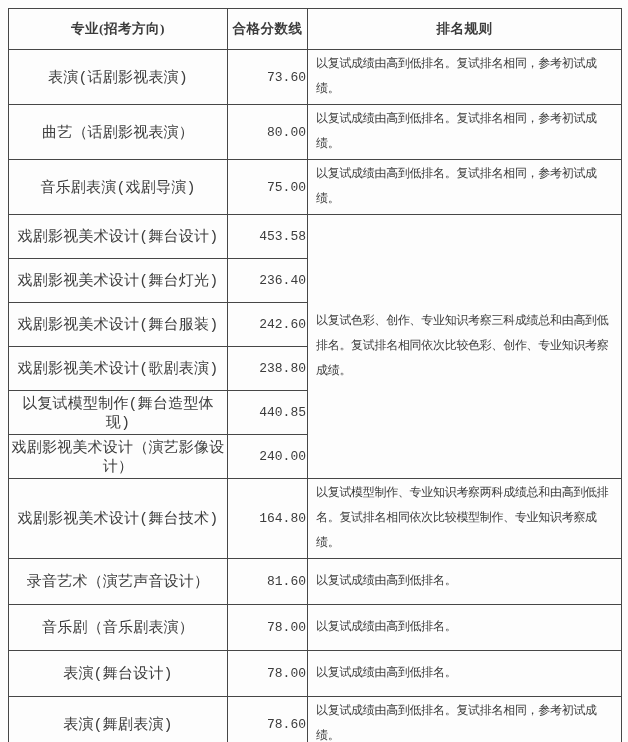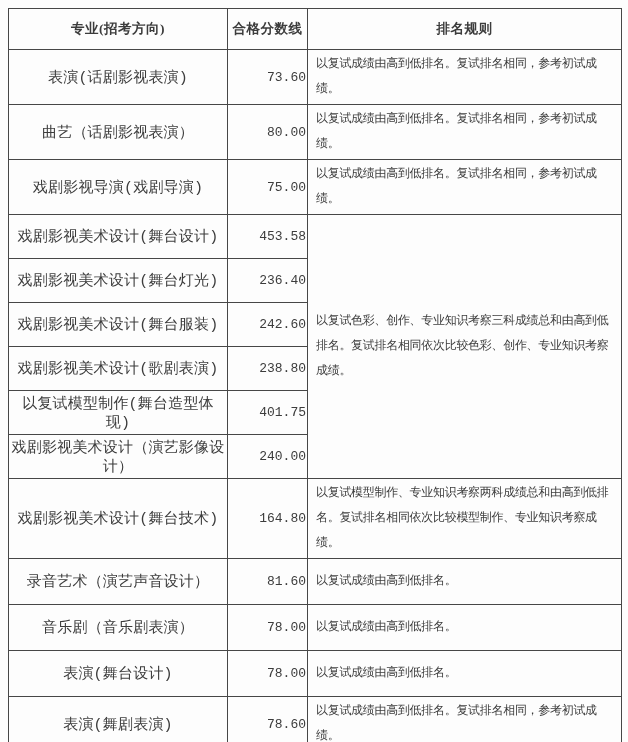--- a/index.html
+++ b/index.html
@@ -83,21 +83,21 @@
           <td class="c-major">表演(话剧影视表演)</td>
           <td class="c-score">73.60</td>
           <td class="c-rule" rowspan="1">以复试成绩由高到低排名。复试排名相同，参考初试成绩。</td>
         </tr>
         <tr>
           <td class="c-major">曲艺（话剧影视表演）</td>
           <td class="c-score">80.00</td>
           <td class="c-rule" rowspan="1">以复试成绩由高到低排名。复试排名相同，参考初试成绩。</td>
         </tr>
         <tr>
-          <td class="c-major">戏剧影视导演(戏剧导演)</td>
+          <td class="c-major">音乐剧表演(戏剧导演)</td>
           <td class="c-score">75.00</td>
           <td class="c-rule" rowspan="1">以复试成绩由高到低排名。复试排名相同，参考初试成绩。</td>
         </tr>
         <tr>
           <td class="c-major">戏剧影视美术设计(舞台设计)</td>
           <td class="c-score">453.58</td>
           <td class="c-rule" rowspan="6">以复试色彩、创作、专业知识考察三科成绩总和由高到低排名。复试排名相同依次比较色彩、创作、专业知识考察成绩。</td>
         </tr>
         <tr>
           <td class="c-major">戏剧影视美术设计(舞台灯光)</td>
@@ -106,21 +106,21 @@
         <tr>
           <td class="c-major">戏剧影视美术设计(舞台服装)</td>
           <td class="c-score">242.60</td>
         </tr>
         <tr>
           <td class="c-major">戏剧影视美术设计(歌剧表演)</td>
           <td class="c-score">238.80</td>
         </tr>
         <tr>
           <td class="c-major">以复试模型制作(舞台造型体现)</td>
-          <td class="c-score">401.75</td>
+          <td class="c-score">440.85</td>
         </tr>
         <tr>
           <td class="c-major">戏剧影视美术设计（演艺影像设计）</td>
           <td class="c-score">240.00</td>
         </tr>
         <tr>
           <td class="c-major">戏剧影视美术设计(舞台技术)</td>
           <td class="c-score">164.80</td>
           <td class="c-rule" rowspan="1">以复试模型制作、专业知识考察两科成绩总和由高到低排名。复试排名相同依次比较模型制作、专业知识考察成绩。</td>
         </tr>

